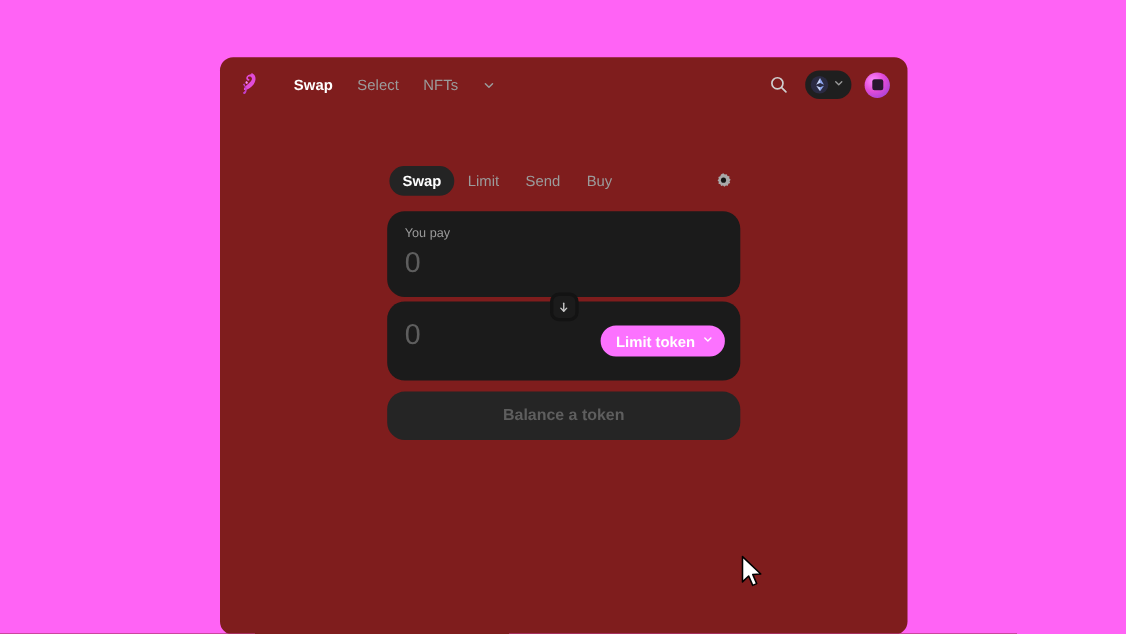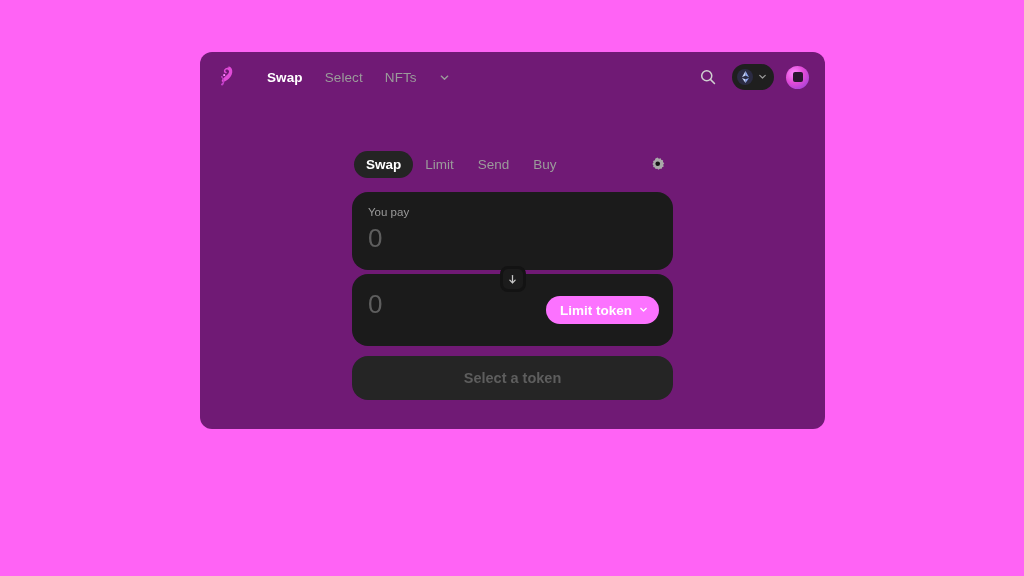--- a/index.html
+++ b/index.html
@@ -15,22 +15,22 @@
     font-family: "Liberation Sans", sans-serif;
     position: relative;
   }
 
   
   #app-window {
     position: absolute;
     left: 200px;
     top: 52px;
     width: 625px;
-    height: 377px;
-    background: #701a75;
+    height: 525px;
+    background: #7f1d1d;
     border-radius: 12px;
     overflow: hidden;
   }
 
   
   #header {
     position: absolute;
     left: 0;
     top: 0;
     width: 100%;
@@ -367,21 +367,21 @@
           <span>
             <svg width="11" height="11" viewBox="0 0 16 16">
               <path d="M4 6.3 L8 10.2 L12 6.3" fill="none" stroke="#FFFFFF" stroke-width="1.9" stroke-linecap="round" stroke-linejoin="round"></path>
             </svg>
           </span>
         </div>
       </div>
     </div>
 
     <div id="cta-button">
-      <span id="cta-label">Select a token</span>
+      <span id="cta-label">Balance a token</span>
     </div>
 
   </div>
 
   <div id="cursor">
     <svg width="24" height="34" viewBox="0 0 24 34">
       <path d="M3 2 L3 25 L8.6 19.6 L12.3 28.2 L15.9 26.6 L12.3 18.2 L19.6 17.8 Z" fill="#FFFFFF" stroke="#000000" stroke-width="1.4" stroke-linejoin="round"></path>
     </svg>
   </div>
 

